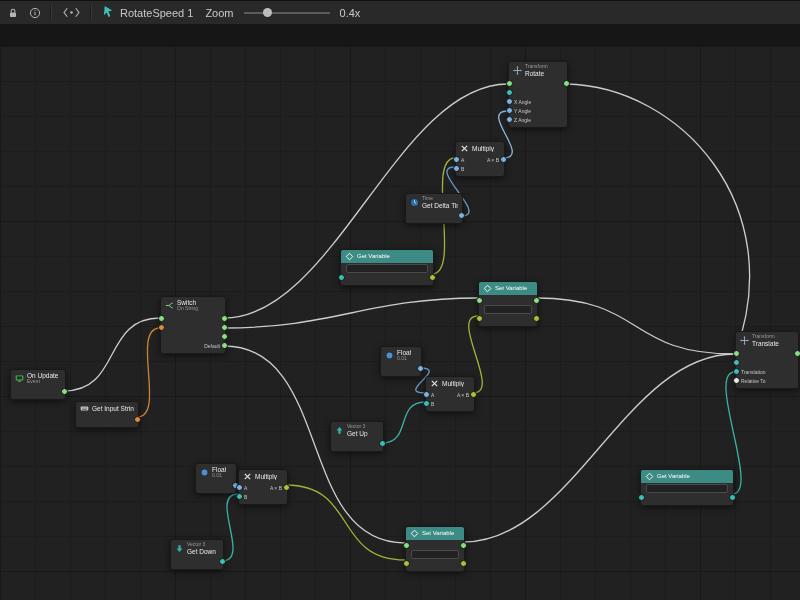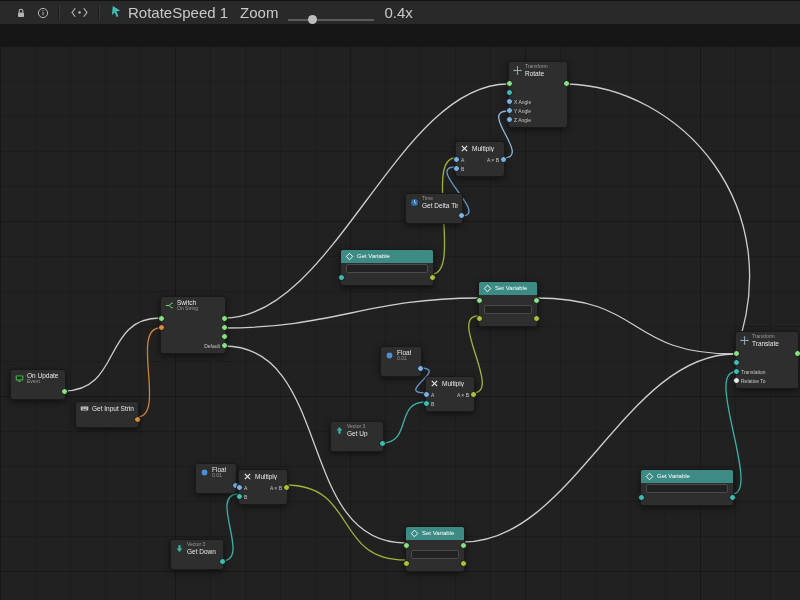--- a/index.html
+++ b/index.html
@@ -11,25 +11,25 @@
   .tab{display:flex;align-items:center;gap:6px;padding:0 12px;background:#2d2d2d;
        font-size:11px;color:#ddd;border-right:1px solid #111;}
   .tab svg{display:block}
   .tb-spacer{flex:1}
   .winctl{display:flex;align-items:center;padding-right:5px;gap:3px}
   .winbtn{width:17px;height:17px;display:flex;align-items:center;justify-content:center;
           color:#c5c5c5;font-size:10px;line-height:1;}
   
   .toolbar{height:23px;background:#292929;border-top:1px solid #111;
            border-bottom:1px solid #141414;display:flex;align-items:center;
-           font-size:15px;color:#c9c9c9;padding:0 10px;white-space:nowrap;overflow:hidden;}
+           font-size:11px;color:#c9c9c9;padding:0 2px;white-space:nowrap;overflow:hidden;}
   .ticon{width:22px;height:19px;display:flex;align-items:center;justify-content:center;flex:0 0 auto;}
   .sep{width:1px;height:15px;background:#1c1c1c;border-right:1px solid #383838;margin:0 4px;flex:0 0 auto;}
   .graphname{display:flex;align-items:center;gap:5px;padding:0 6px;flex:0 0 auto;}
-  .zoomwrap{display:flex;align-items:flex-end;gap:10px;padding:0 6px;flex:0 0 auto;}
+  .zoomwrap{display:flex;align-items:center;gap:10px;padding:0 6px;flex:0 0 auto;}
   .zoomtrack{width:86px;height:2px;background:#5b5b5b;position:relative;}
   .zoomthumb{position:absolute;top:-4px;width:9px;height:9px;border-radius:50%;background:#bdbdbd;}
   #toolbar-buttons{display:flex;align-items:center;height:100%;}
   .tbtn{height:19px;padding:0 7px;display:flex;align-items:center;border-radius:2px;
         margin:0 1px;flex:0 0 auto;}
   .tbtn.active{background:#525252;color:#f0f0f0;}
   .tbtn.disabled{color:#6d6d6d;}
   
   .canvas{position:absolute;top:46px;left:0;width:800px;height:554px;overflow:hidden;
           background-color:#212121;

